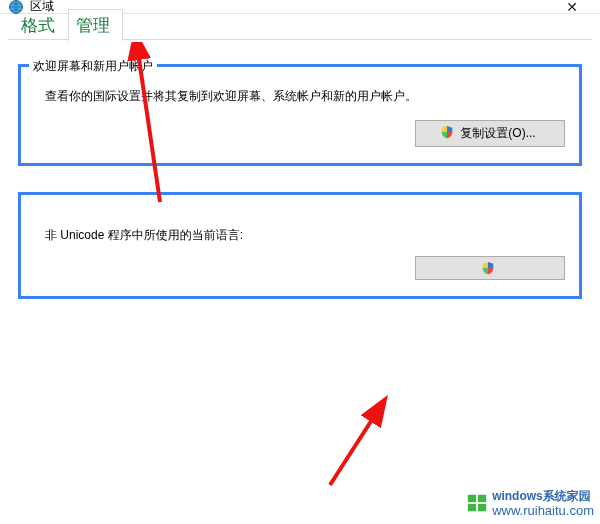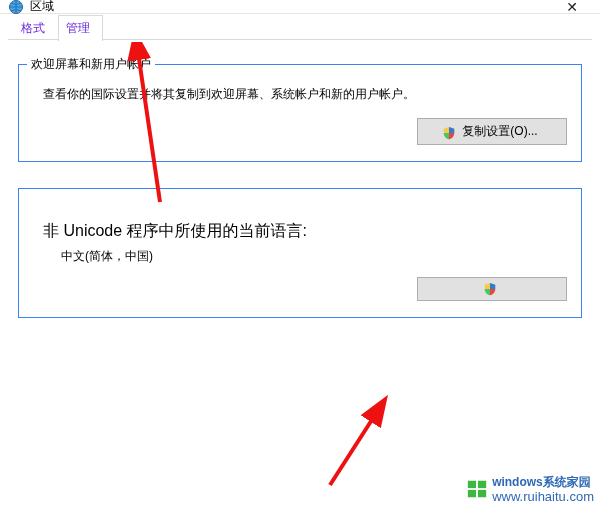--- a/index.html
+++ b/index.html
@@ -45,22 +45,22 @@
   }
   .tabs {
     display: flex;
     align-items: flex-end;
     padding: 4px 8px 0 8px;
     position: relative;
     height: 26px;
   }
   .tab {
     padding: 4px 12px 4px 12px;
-    font-size: 12px;
-    color: #6d28d9;
+    font-size: 17px;
+    color: #15803d;
     border: 1px solid transparent;
     border-bottom: none;
     position: relative;
     top: 1px;
     background: transparent;
   }
   .tab.active {
     border-color: #d9d9d9;
     background: #ffffff;
     z-index: 2;
@@ -71,73 +71,73 @@
     left: 8px; right: 8px;
     bottom: 0;
     height: 1px;
     background: #d9d9d9;
     z-index: 1;
   }
   .panel {
     padding: 14px 18px 18px 18px;
   }
   .groupbox {
-    border: 1px solid #3b82f6;
+    border: 3px solid #3b82f6;
     position: relative;
     padding: 14px 14px 16px 14px;
     margin-bottom: 26px;
     margin-top: 10px;
   }
   .groupbox .legend {
     position: absolute;
     top: -9px;
     left: 8px;
     background: #ffffff;
     padding: 0 4px;
     font-size: 12px;
   }
   .groupbox .desc {
     font-size: 12px;
     line-height: 1.9;
     margin: 4px 0 8px 10px;
   }
   .groupbox .sublabel {
-    font-size: 16px;
+    font-size: 12px;
     margin: 18px 0 6px 10px;
   }
   .groupbox .value {
     font-size: 12px;
     margin: 6px 0 8px 28px;
   }
   .btnrow {
     display: flex;
     justify-content: flex-end;
     margin-top: 12px;
   }
   .winbtn {
     display: inline-flex;
-    align-items: flex-end;
+    align-items: flex-start;
     gap: 6px;
     border: 1px solid #adadad;
     background: #e1e1e1;
     padding: 4px 14px 4px 10px;
     font-size: 12px;
     font-family: inherit;
     min-width: 150px;
     justify-content: center;
   }
   .shield {
     width: 14px; height: 14px;
     display: inline-block;
   }
   .arrow-svg { position: absolute; pointer-events: none; }
   .watermark {
     position: absolute;
     right: 6px;
-    bottom: 20px;
+    bottom: 6px;
     display: flex;
     align-items: center;
     gap: 4px;
     color: #2f69b5;
     font-size: 12px;
     font-weight: bold;
   }
   .watermark .sub {
     font-size: 13px;
     font-weight: normal;
@@ -184,21 +184,20 @@
             <path d="M8 8 H14 V8 C14 12 11 14.5 8 15 Z" fill="#e84545"></path>
           </svg>
         </span>
         <span>复制设置(O)...</span>
       </button>
     </div>
   </div>
 
   <div class="groupbox">
     <div class="sublabel">非 Unicode 程序中所使用的当前语言:</div>
-    <div class="value">中文(简体，中国)</div>
     <div class="btnrow">
       <button class="winbtn">
         <span class="shield">
           <svg viewBox="0 0 16 16" width="14" height="14">
             <path d="M8 1 L14 3 V8 C14 12 11 14.5 8 15 C5 14.5 2 12 2 8 V3 Z" fill="#f7c948"></path>
             <path d="M8 1 L14 3 V8 H8 Z" fill="#2d7dd2"></path>
             <path d="M8 15 C5 14.5 2 12 2 8 H8 Z" fill="#44c767"></path>
             <path d="M8 8 H14 V8 C14 12 11 14.5 8 15 Z" fill="#e84545"></path>
           </svg>
         </span>

